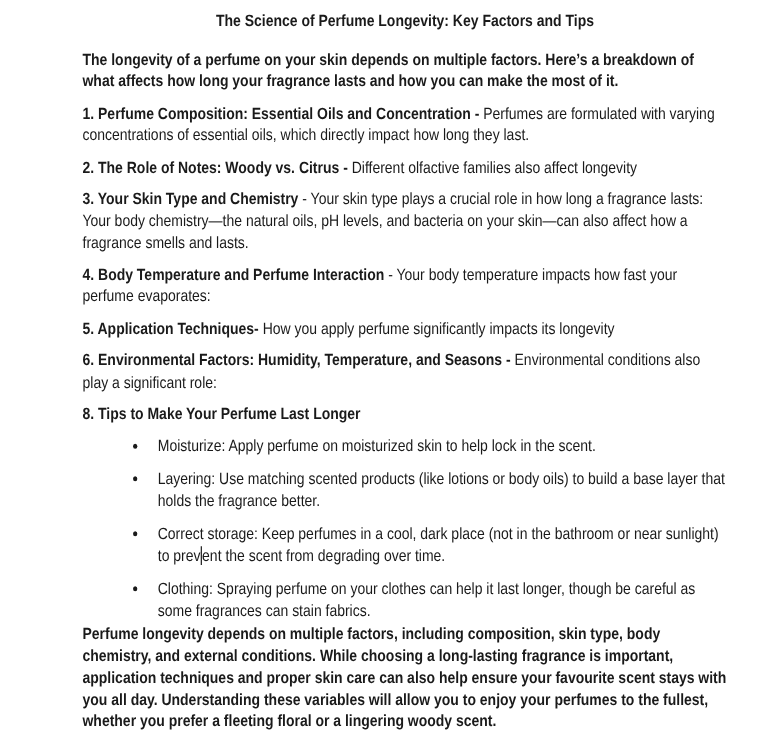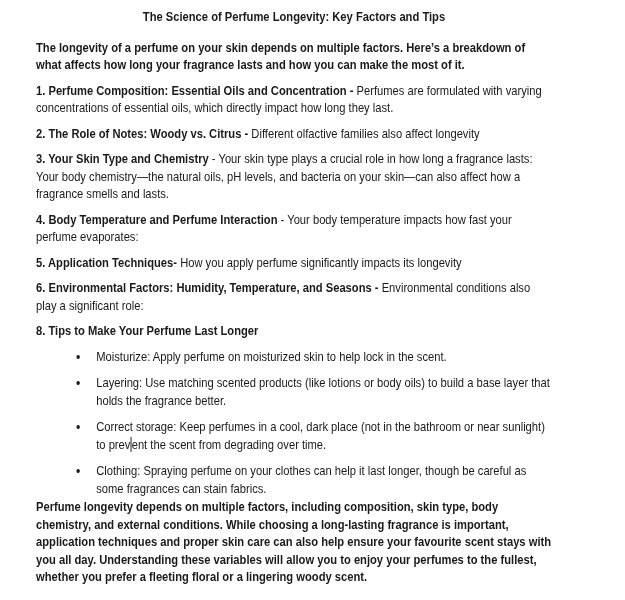--- a/index.html
+++ b/index.html
@@ -8,21 +8,21 @@
     background: #ffffff;
   }
   body {
     width: 625px;
     height: 600px;
     overflow: hidden;
     font-family: "Liberation Sans", "DejaVu Sans", sans-serif;
     color: #1a1a1a;
   }
   .page {
-    padding: 8px 0 0 36px;
+    padding: 8px 0 0 66px;
   }
   .content {
     width: 600px;
     transform: scaleX(0.86);
     transform-origin: 0 0;
     font-size: 13px;
     line-height: 17.5px;
   }
   .title {
     font-size: 13px;

